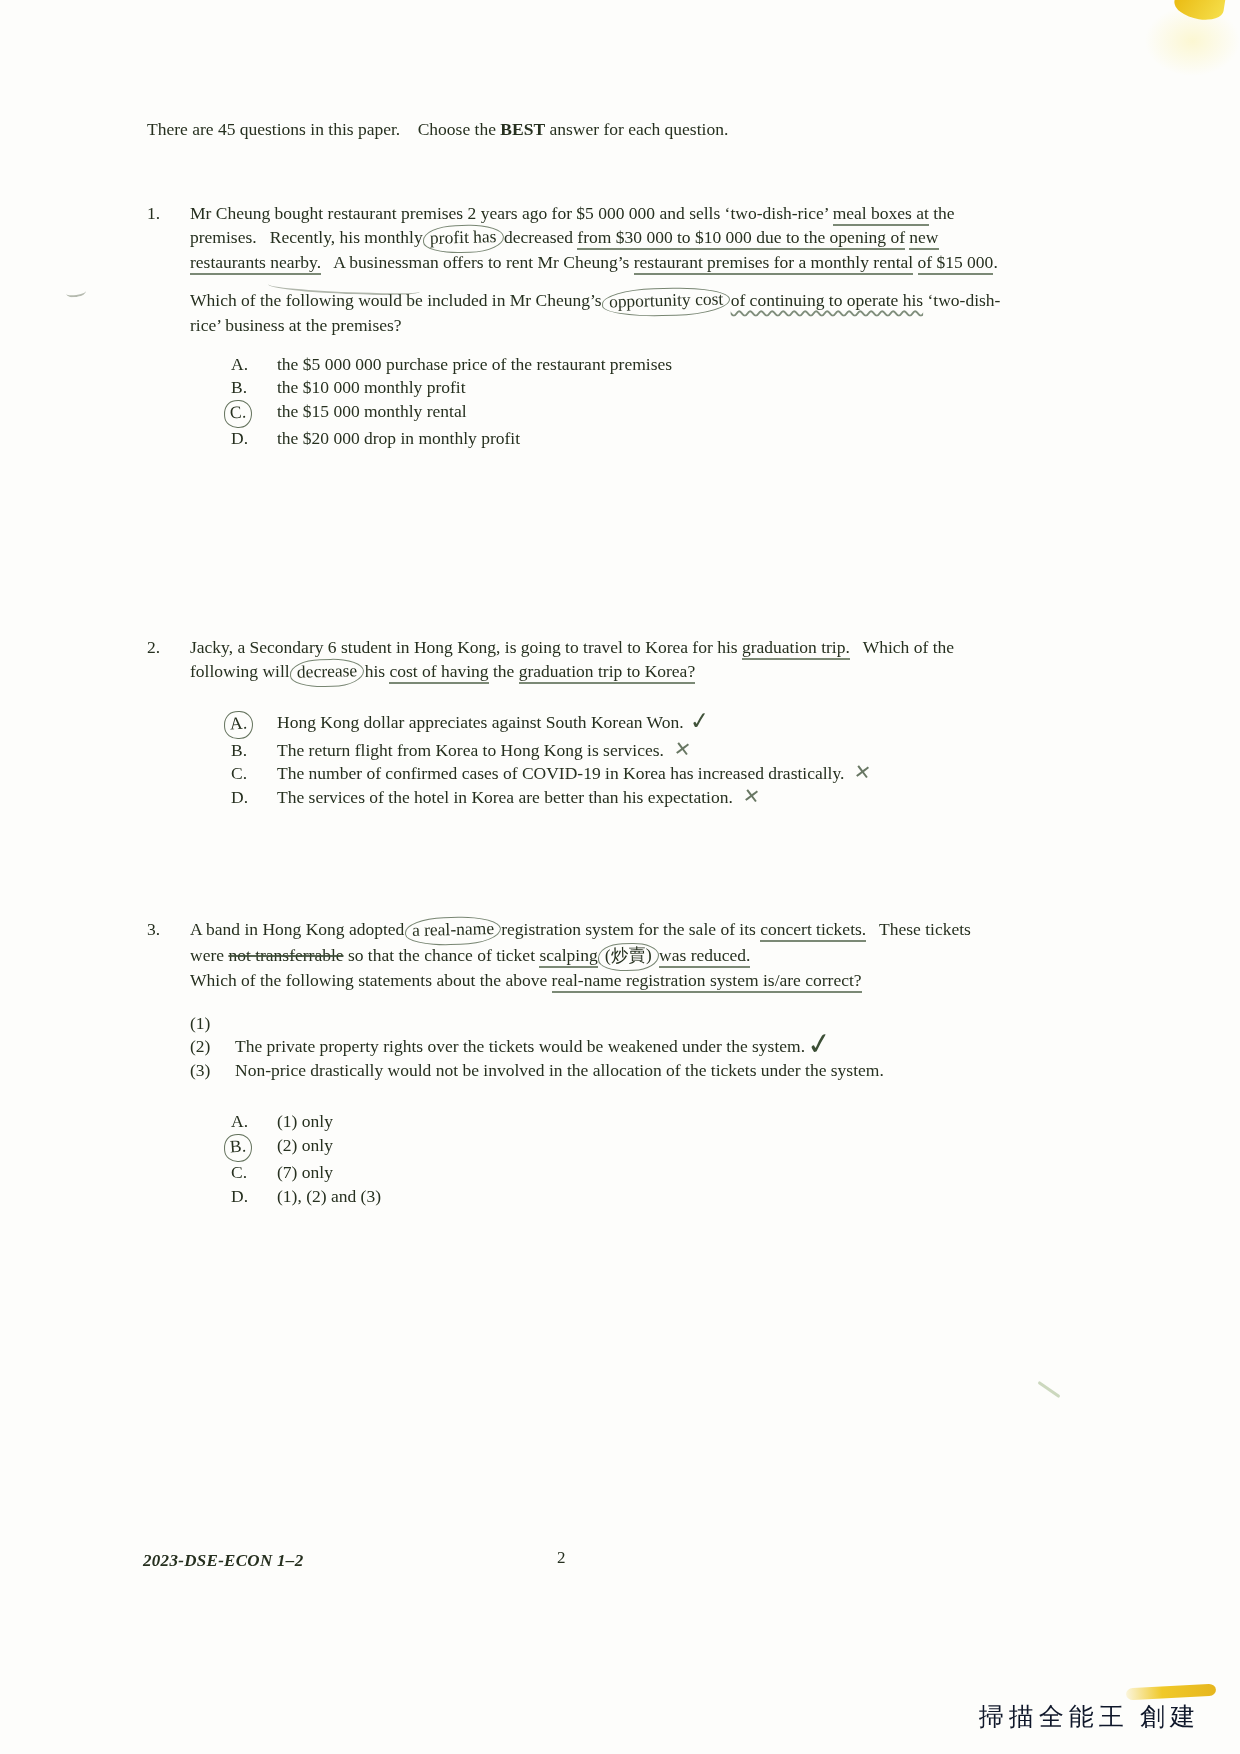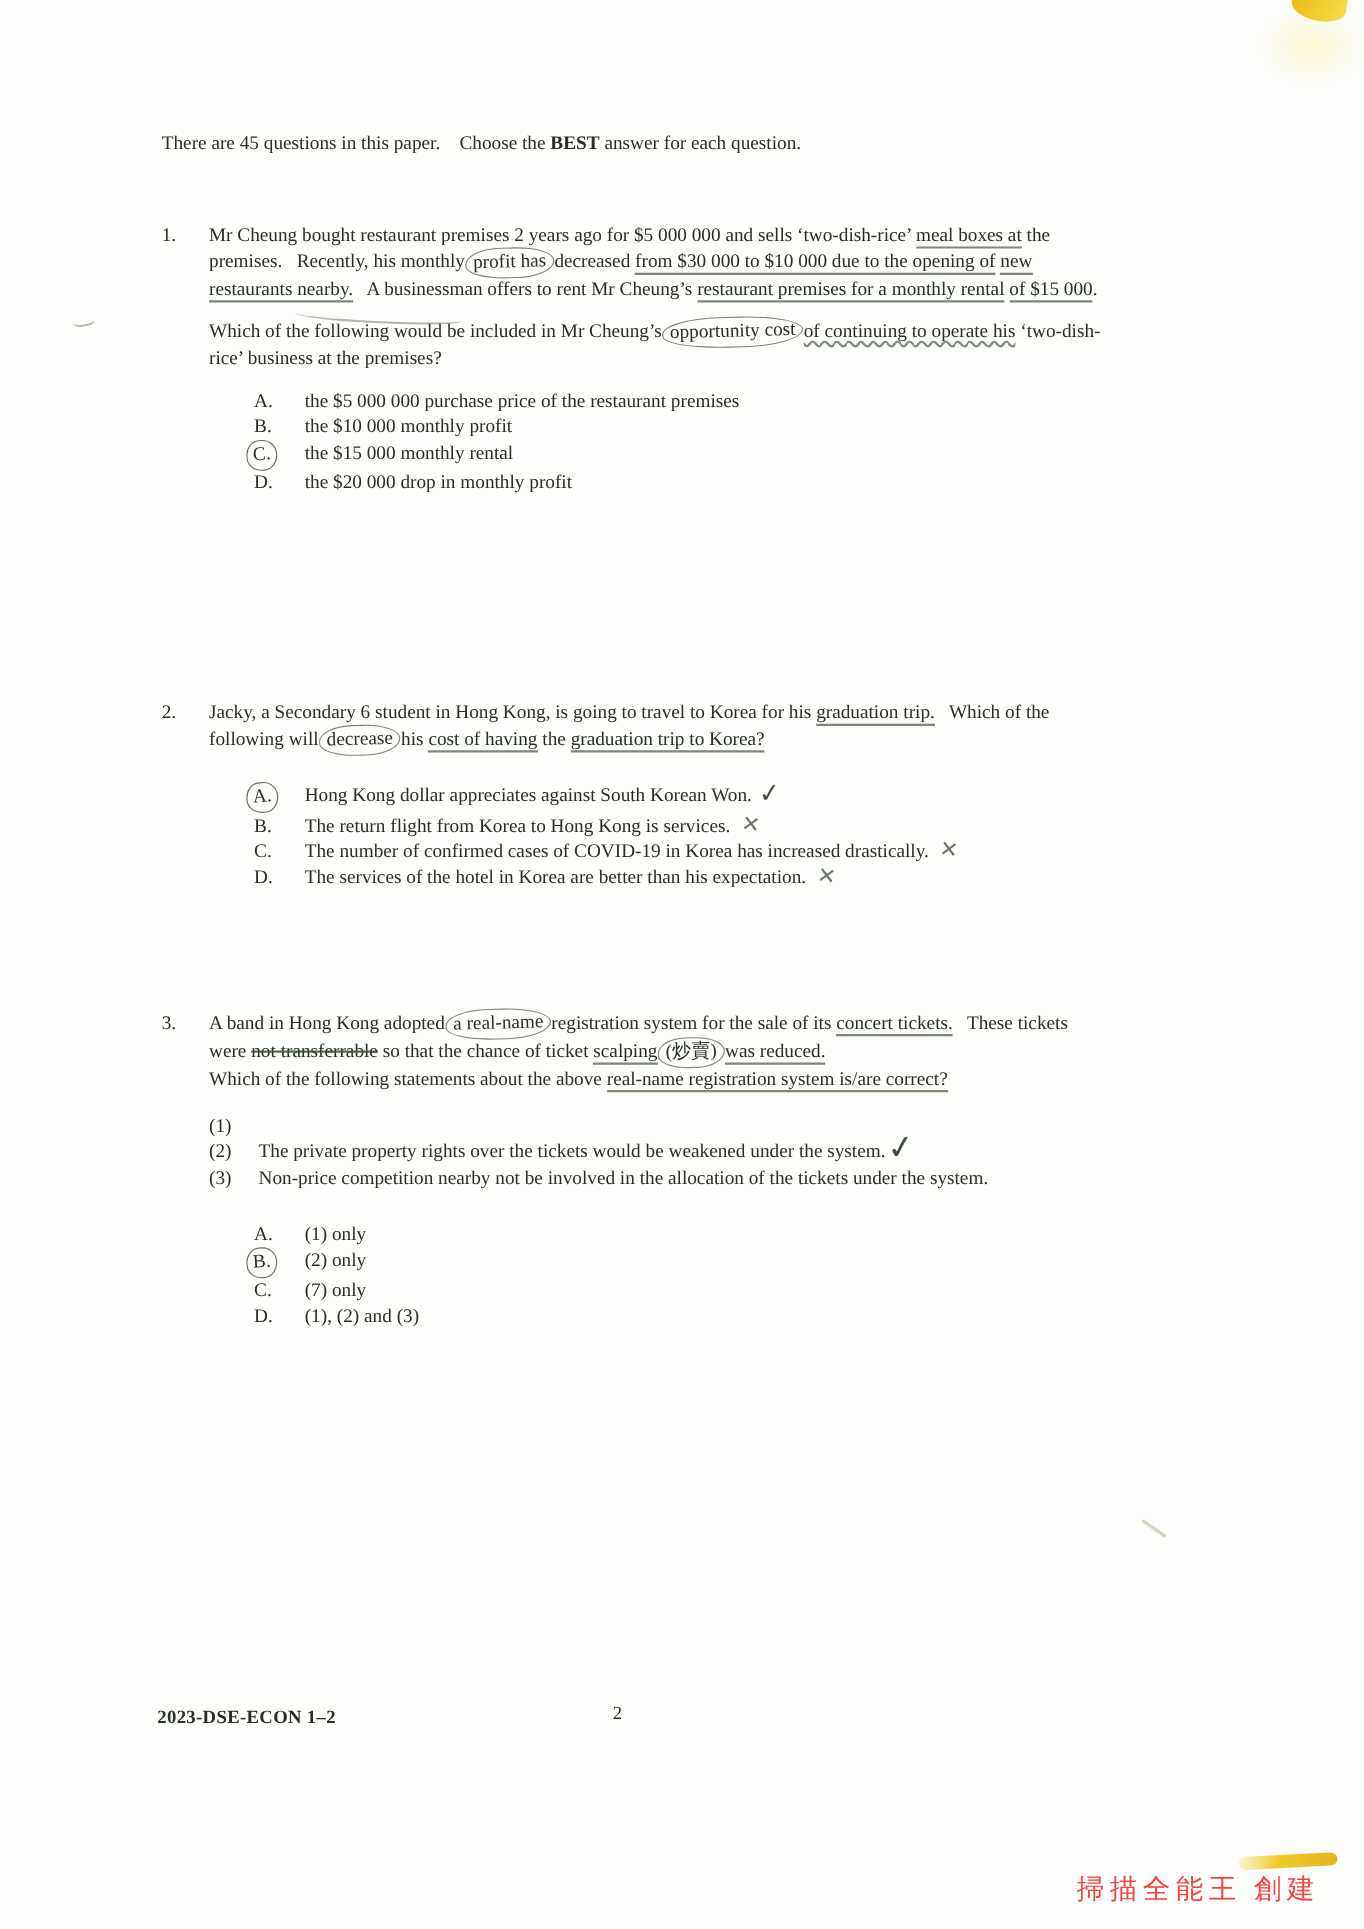--- a/index.html
+++ b/index.html
@@ -53,24 +53,24 @@
     transform:rotate(-4deg);
   }
   .hw { font-family:"DejaVu Sans", sans-serif; flex:none; }
   .hw-check { color:#41533a; font-size:24px; line-height:20px;
         display:inline-block; transform:rotate(-6deg); margin-left:6px; }
   .hw-cross { color:rgba(88,104,82,.9); font-size:20px; line-height:20px;
         display:inline-block; transform:rotate(8deg); margin-left:10px; }
   .hw-check-big { color:#3c4f36; font-size:30px; line-height:18px;
         display:inline-block; transform:rotate(-8deg); margin-left:2px; }
   
-  .footer-code { position:absolute; left:143px; top:1551px; font-size:17px; font-weight:600; letter-spacing:.3px; }
+  .footer-code { position:absolute; left:143px; top:1551px; font-size:17px; font-weight:600; letter-spacing:.3px;font-style:italic; }
   .footer-page { position:absolute; left:557px; top:1548px; font-size:17px; }
   .watermark { position:absolute; right:40px; top:1700px; font-size:25px;
-        letter-spacing:5px; color:#ef4444; font-family:"Liberation Serif", serif; }
+        letter-spacing:5px; color:#0f172a; font-family:"Liberation Serif", serif; }
   
   .corner-yellow { position:absolute; top:-7px; right:16px; width:50px; height:26px;
         background:linear-gradient(115deg,#e9b80e,#f6e14e);
         border-radius:0 0 60% 70%; transform:rotate(9deg); }
   .corner-smear { position:absolute; top:6px; right:0; width:95px; height:70px;
         background:radial-gradient(closest-side, rgba(250,240,160,.45), rgba(250,240,160,0)); }
   .wm-streak { position:absolute; left:1126px; top:1686px; width:90px; height:12px;
         background:linear-gradient(90deg, rgba(240,201,41,.15), #f0c929 40%, #e6b61e);
         border-radius:7px / 6px; transform:rotate(-3deg); }
   .stray-tilde { position:absolute; left:66px; top:288px; width:20px; height:9px;
@@ -158,21 +158,21 @@
         <div class="stmt">
             <span class="letter">(1)</span>
           </div>
         <div class="stmt">
             <span class="letter">(2)</span>
             <span class="otext">The private property rights over the tickets would be weakened under the system.</span>
             <span class="hw hw-check-big">✓</span>
           </div>
         <div class="stmt">
             <span class="letter">(3)</span>
-            <span class="otext">Non-price competition nearby not be involved in the allocation of the tickets under the system.</span>
+            <span class="otext">Non-price drastically would not be involved in the allocation of the tickets under the system.</span>
           </div>
       </div>
       <div style="margin-top:28px;">
         <div class="opt">
             <span class="letter">A.</span>
             <span class="otext">(1) only</span>
           </div>
         <div class="opt">
             <span class="letter"><span class="letter-circ">B.</span></span>
             <span class="otext">(2) only</span>

